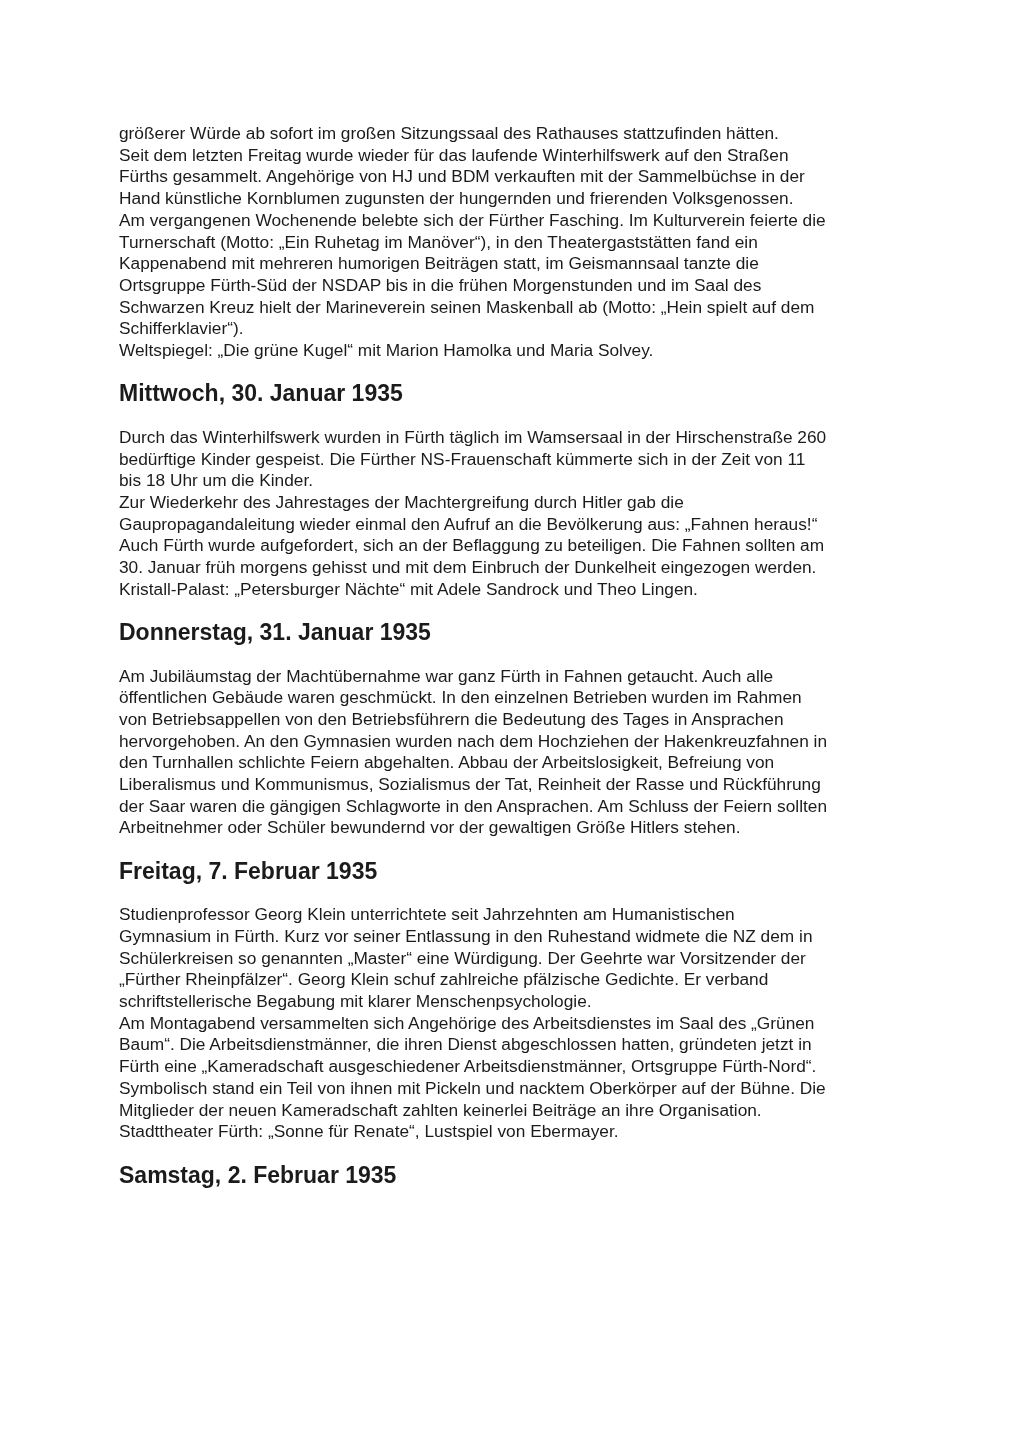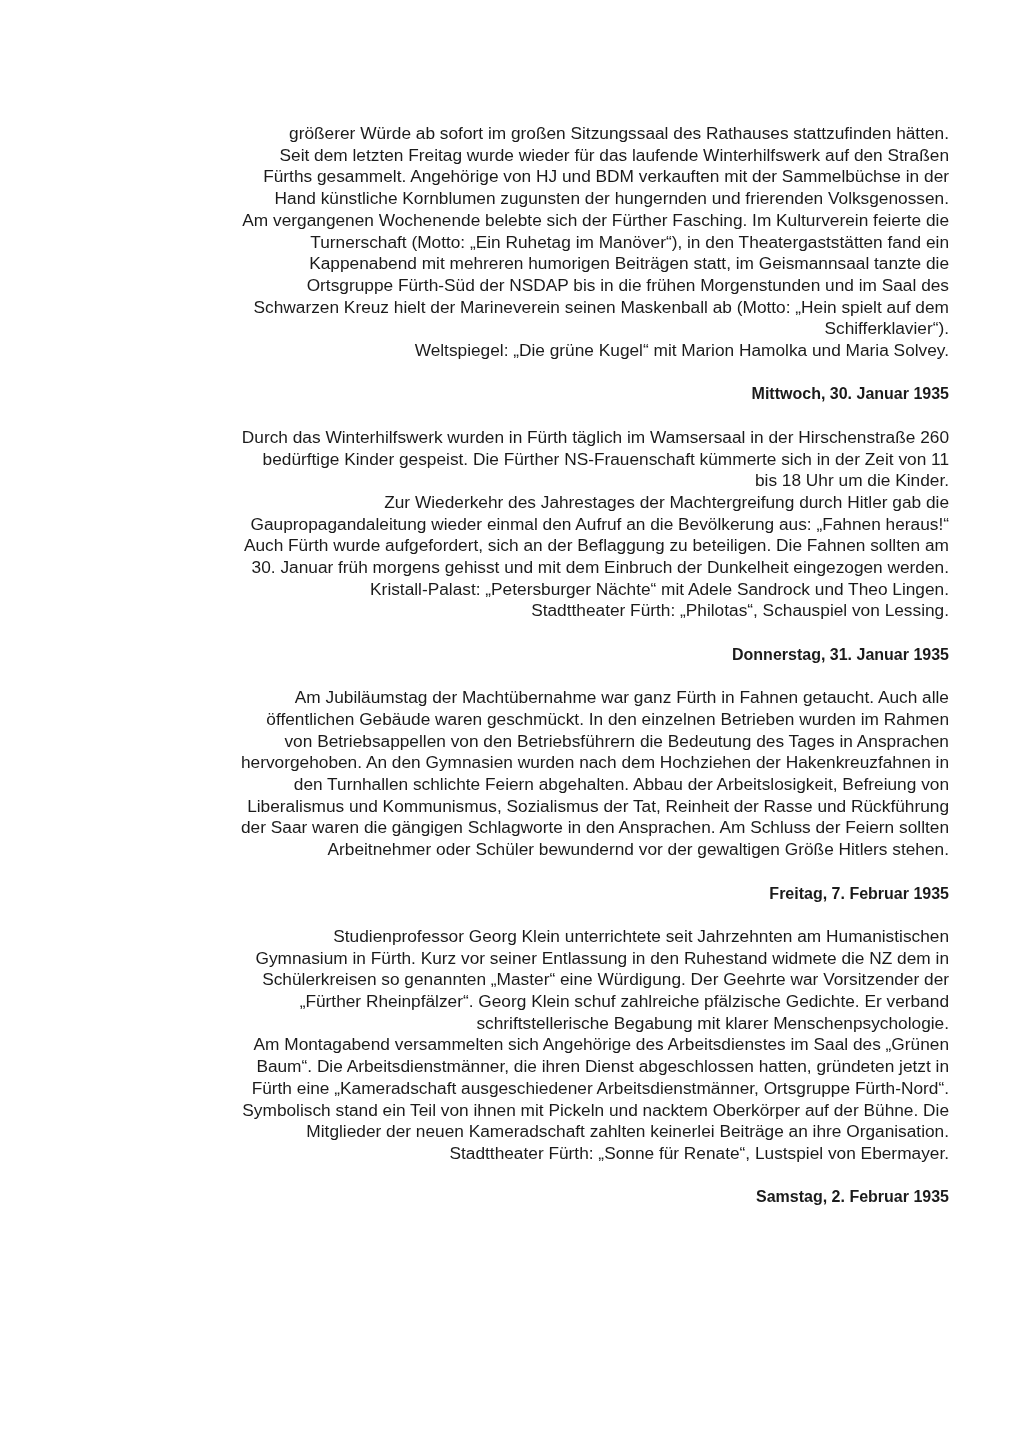--- a/index.html
+++ b/index.html
@@ -15,32 +15,31 @@
     background: #ffffff;
     padding: 123px 55px 0 119px;
     font-family: "Liberation Sans", sans-serif;
     font-size: 17.3px;
     line-height: 21.7px;
     color: #1b1b1b;
     overflow: hidden;
   }
   .content {
     width: 830px;
-    text-align: right;
   }
   section { margin: 0; padding: 0; }
   .para {
     margin: 0;
     padding: 0;
     white-space: pre-line;
   }
   .heading {
     margin: 21.7px 0;
     padding: 0;
-    font-size: 16px;
+    font-size: 23px;
     font-weight: bold;
     line-height: 21.7px;
   }
 </style>
 </head>
 <body>
 
 <div class="page">
   <div class="content">
       <section>
@@ -59,21 +58,20 @@
       <section>
         <h2 class="heading">Mittwoch, 30. Januar 1935</h2>
         <p class="para">Durch das Winterhilfswerk wurden in Fürth täglich im Wamsersaal in der Hirschenstraße 260
 bedürftige Kinder gespeist. Die Fürther NS-Frauenschaft kümmerte sich in der Zeit von 11
 bis 18 Uhr um die Kinder.</p>
         <p class="para">Zur Wiederkehr des Jahrestages der Machtergreifung durch Hitler gab die
 Gaupropagandaleitung wieder einmal den Aufruf an die Bevölkerung aus: „Fahnen heraus!“
 Auch Fürth wurde aufgefordert, sich an der Beflaggung zu beteiligen. Die Fahnen sollten am
 30. Januar früh morgens gehisst und mit dem Einbruch der Dunkelheit eingezogen werden.</p>
         <p class="para">Kristall-Palast: „Petersburger Nächte“ mit Adele Sandrock und Theo Lingen.</p>
-        <p class="para">Stadttheater Fürth: „Philotas“, Schauspiel von Lessing.</p>
       </section>
       <section>
         <h2 class="heading">Donnerstag, 31. Januar 1935</h2>
         <p class="para">Am Jubiläumstag der Machtübernahme war ganz Fürth in Fahnen getaucht. Auch alle
 öffentlichen Gebäude waren geschmückt. In den einzelnen Betrieben wurden im Rahmen
 von Betriebsappellen von den Betriebsführern die Bedeutung des Tages in Ansprachen
 hervorgehoben. An den Gymnasien wurden nach dem Hochziehen der Hakenkreuzfahnen in
 den Turnhallen schlichte Feiern abgehalten. Abbau der Arbeitslosigkeit, Befreiung von
 Liberalismus und Kommunismus, Sozialismus der Tat, Reinheit der Rasse und Rückführung
 der Saar waren die gängigen Schlagworte in den Ansprachen. Am Schluss der Feiern sollten

